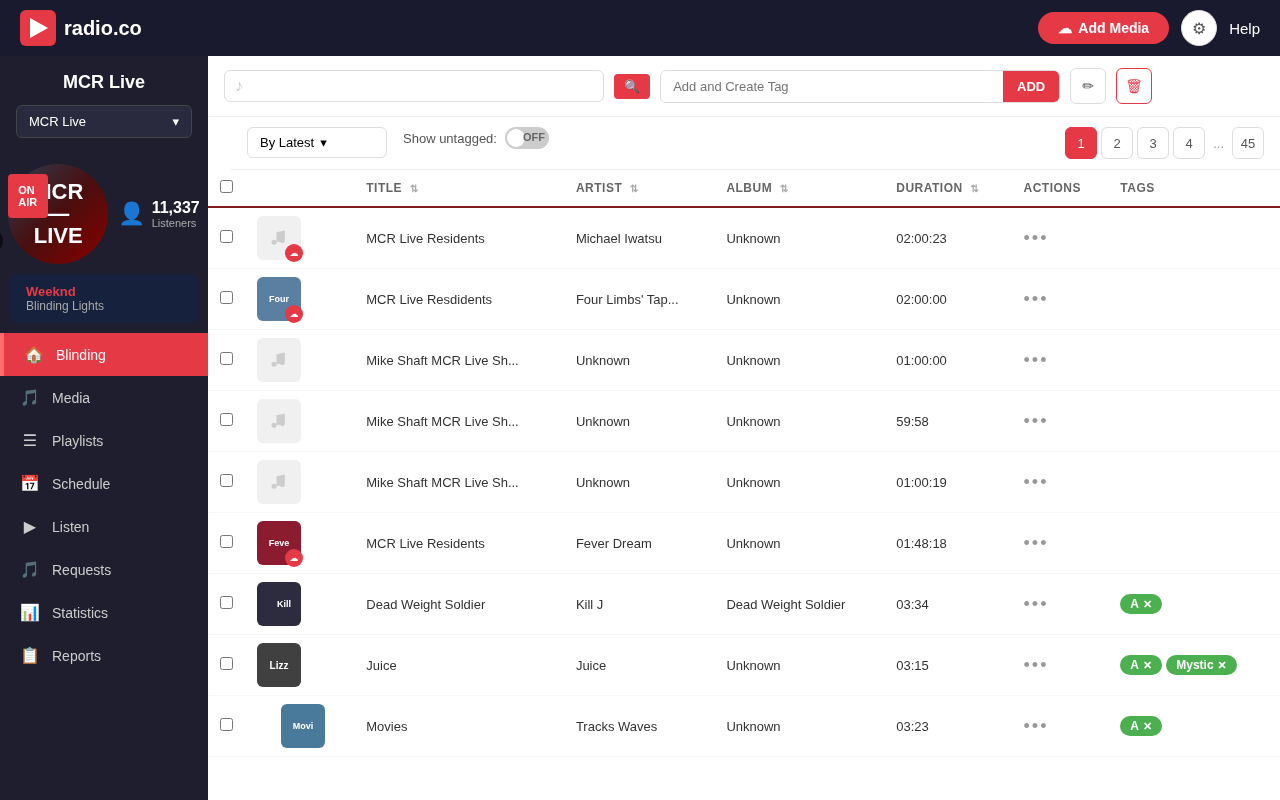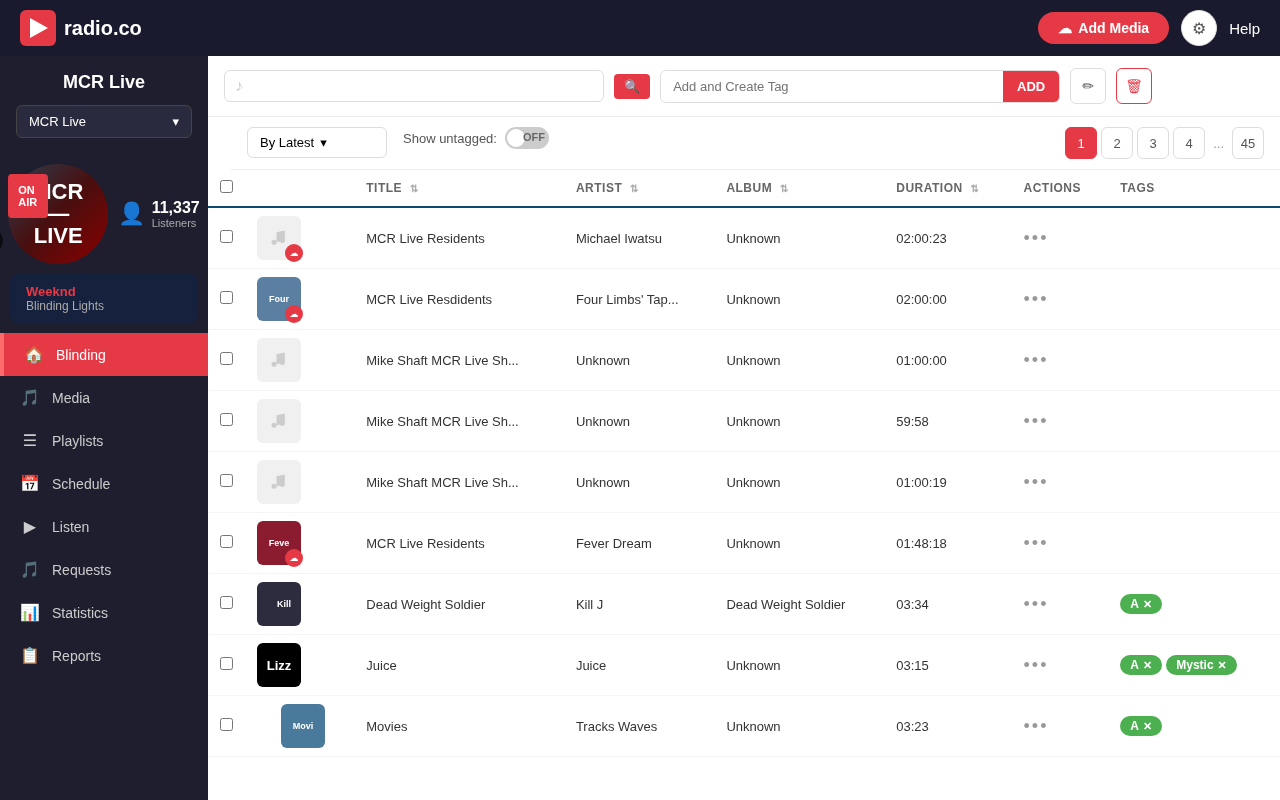--- a/index.html
+++ b/index.html
@@ -139,21 +139,21 @@
       width: 32px; height: 32px; border: 1px solid #ddd; border-radius: 6px;
       display: flex; align-items: center; justify-content: center; cursor: pointer;
       background: white; font-size: 13px; color: #555;
     }
     .page-btn.active { background: #e63946; color: white; border-color: #e63946; }
     .page-dots { color: #999; padding: 0 4px; font-size: 13px; }
 
     
     .tracks-table { flex: 1; overflow-y: auto; }
     table { width: 100%; border-collapse: collapse; }
-    thead tr { border-bottom: 2px solid #0c4a6e; margin-left: 28px; }
+    thead tr { border-bottom: 2px solid #7f1d1d; margin-left: 28px; }
     th {
       padding: 10px 12px; text-align: left; font-size: 12px; font-weight: 600;
       color: #666; text-transform: uppercase; letter-spacing: 0.5px; white-space: nowrap;
     }
     th .sort-icon { color: #aaa; margin-left: 4px; font-size: 10px; }
     td { padding: 8px 12px; font-size: 13px; color: #333; border-bottom: 1px solid #f5f5f5; }
     .track-thumb {
       width: 44px; height: 44px; border-radius: 6px; background: #f0f0f0;
       display: flex; align-items: center; justify-content: center; font-size: 18px; color: #ccc;
       overflow: hidden; position: relative; flex-shrink: 0;
@@ -446,21 +446,21 @@
               <td>Dead Weight Soldier</td>
               <td>03:34</td>
               <td><button class="more-btn">•••</button></td>
               <td><span class="tag-badge" style="background:#4caf50;">
       A <span class="tag-badge-close">✕</span>
     </span></td>
             </tr>
             <tr>
               <td class="checkbox-cell"><input type="checkbox" style=""></td>
               <td><div class="thumb-wrapper">
-      <div class="track-thumb" style="background:#000000; font-size:13px; color:white; font-weight:600; ">
+      <div class="track-thumb" style="background:#404040; font-size:10px; color:white; font-weight:600; ">
         <span style="padding:2px;">Lizz</span>
       </div>
       
     </div></td>
               <td>Juice</td>
               <td>Juice</td>
               <td>Unknown</td>
               <td>03:15</td>
               <td><button class="more-btn">•••</button></td>
               <td><span class="tag-badge" style="background:#4caf50;">

